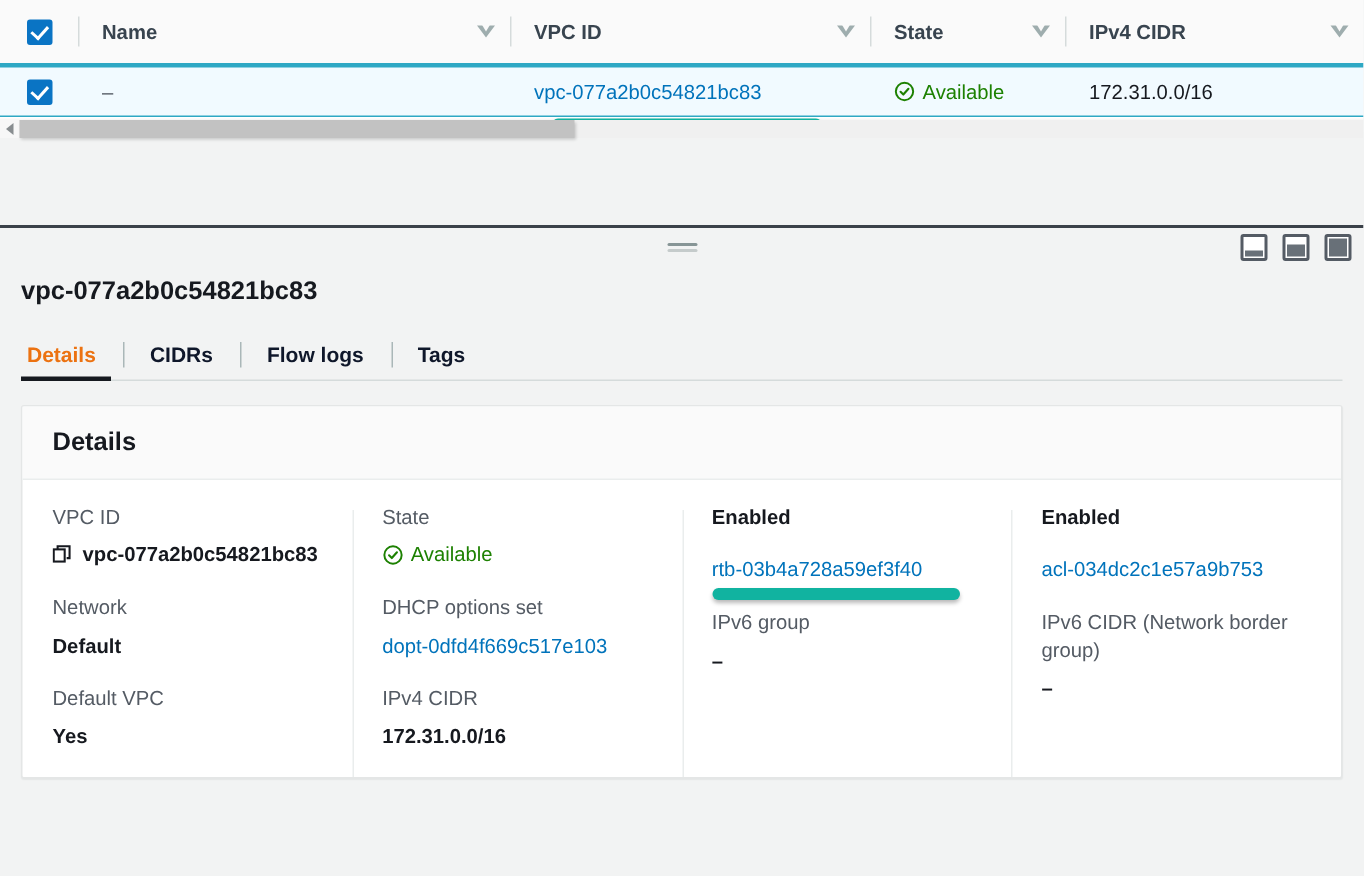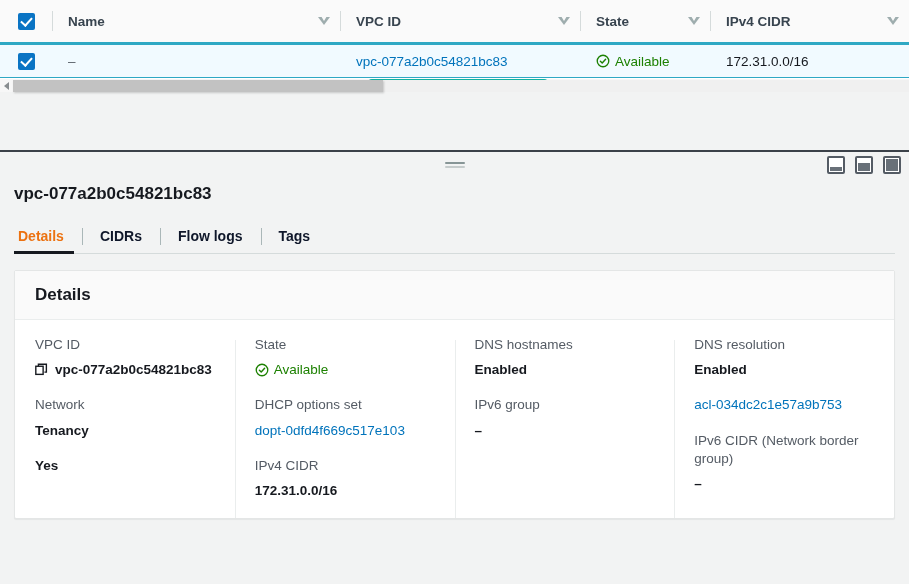--- a/index.html
+++ b/index.html
@@ -430,23 +430,24 @@
           <div class="f-value bold copy-row">
             <svg class="copy-icon" viewBox="0 0 16 16">
               <rect x="1" y="4" width="9" height="10" fill="none" stroke="#16191f" stroke-width="1.7"></rect>
               <path d="M4.2 4 V1.5 H14 V11.2 H11.6" fill="none" stroke="#16191f" stroke-width="1.7"></path>
             </svg>
             <span>vpc-077a2b0c54821bc83</span>
           </div>
         </div>
         <div class="field">
           <div class="f-label">Network</div>
-          <div class="f-value bold">Tenancy</div>
-        </div>
-        <div class="field">
+          <div class="f-value bold">Default</div>
+        </div>
+        <div class="field">
+          <div class="f-label">Default VPC</div>
           <div class="f-value bold">Yes</div>
         </div>
       </div>
 
       <div class="col">
         <div class="field">
           <div class="f-label">State</div>
           <div class="f-value">
             <span class="state-inline">
               <svg class="check-circle" viewBox="0 0 16 16">
@@ -464,34 +465,36 @@
           </div>
         </div>
         <div class="field">
           <div class="f-label">IPv4 CIDR</div>
           <div class="f-value bold">172.31.0.0/16</div>
         </div>
       </div>
 
       <div class="col">
         <div class="field">
-          <div class="f-label">DNS hostnames</div>
           <div class="f-value bold">Enabled</div>
         </div>
         <div class="field">
+          <div class="f-value">
+            <a class="link">rtb-03b4a728a59ef3f40</a>
+            <div class="marker marker-rtb"></div>
+          </div>
         </div>
         <div class="field">
           <div class="f-label">IPv6 group</div>
           <div class="f-value bold">–</div>
         </div>
       </div>
 
       <div class="col">
         <div class="field">
-          <div class="f-label">DNS resolution</div>
           <div class="f-value bold">Enabled</div>
         </div>
         <div class="field">
           <div class="f-value">
             <a class="link">acl-034dc2c1e57a9b753</a>
           </div>
         </div>
         <div class="field">
           <div class="f-label">IPv6 CIDR (Network border group)</div>
           <div class="f-value bold">–</div>

